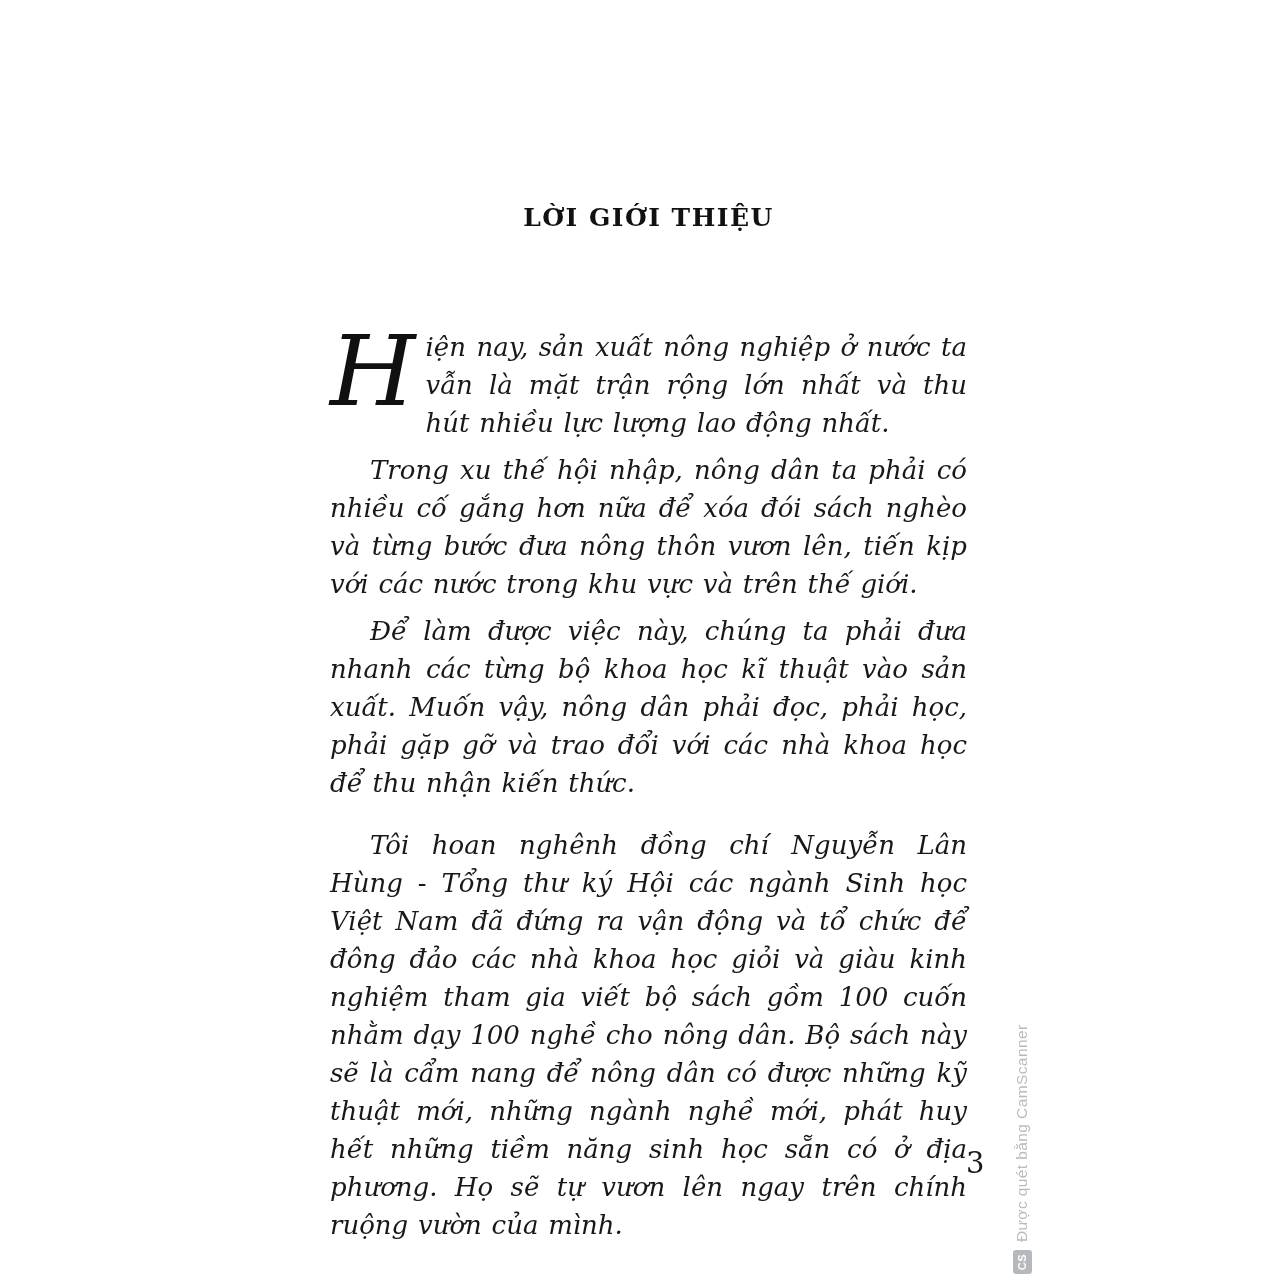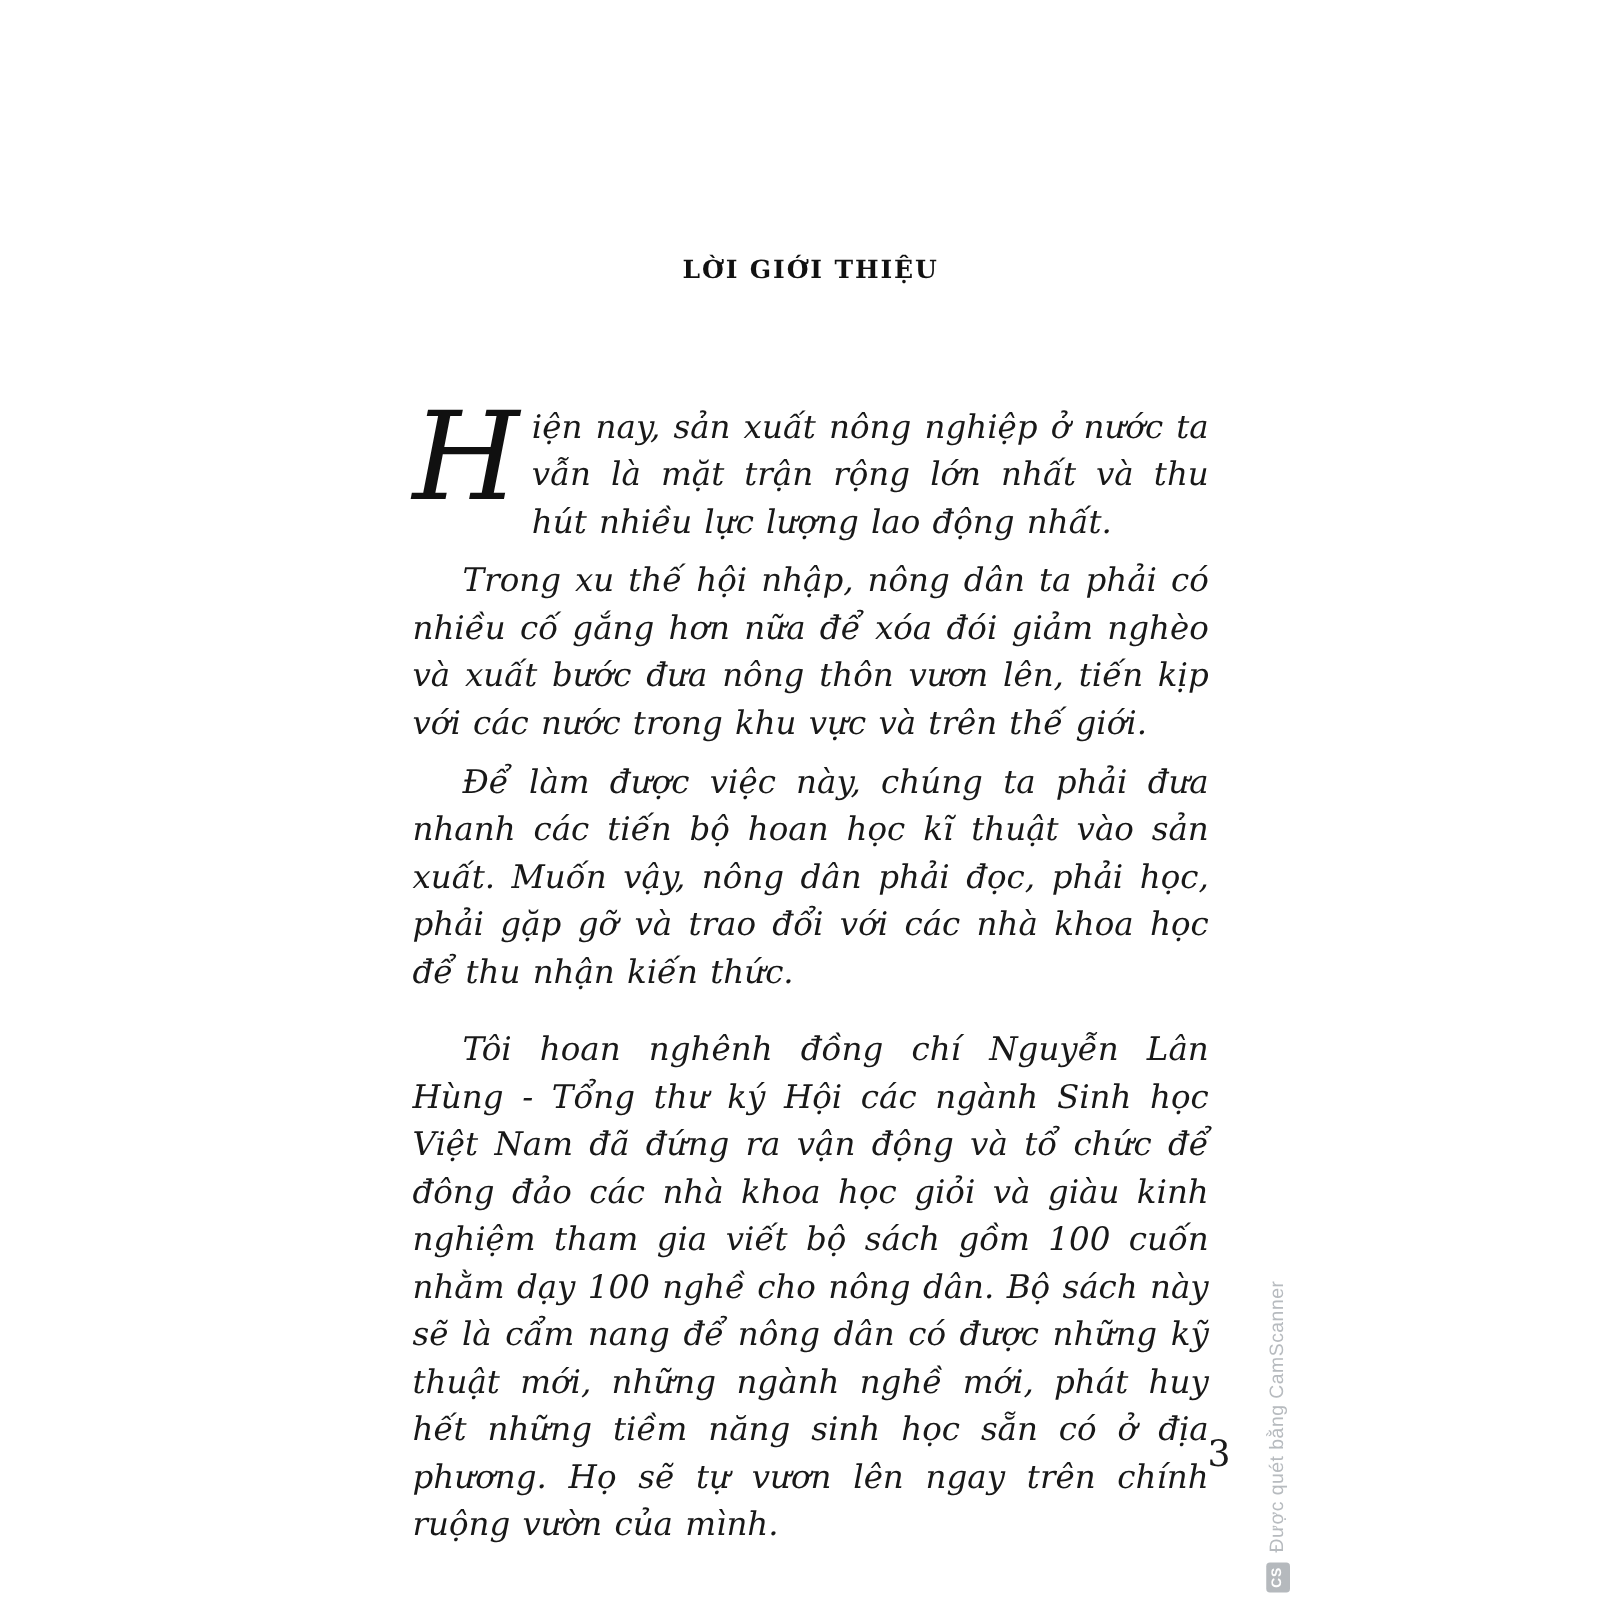--- a/index.html
+++ b/index.html
@@ -16,21 +16,21 @@
     color:#151515;
   }
   .content {
     position:absolute;
     left:330px; top:203px;
     width:637px;
   }
   .title {
     font-family:"DejaVu Serif", "Liberation Serif", serif;
     font-weight:bold;
-    font-size:20px;
+    font-size:25px;
     letter-spacing:1.5px;
     text-align:center;
     color:#111;
   }
   .body-text {
     margin-top:96px;
   }
   .para {
     font-style:italic;
     font-size:26px;
@@ -96,23 +96,23 @@
 
   <div class="content">
     <div class="title">LỜI GIỚI THIỆU</div>
 
     <div class="body-text">
 
       <p class="para">
         <span class="dropcap">H</span><span>iện nay, sản xuất nông nghiệp ở nước ta vẫn là mặt trận rộng lớn nhất và thu hút nhiều lực lượng lao động nhất.</span>
       </p>
 
-      <p class="para indent">Trong xu thế hội nhập, nông dân ta phải có nhiều cố gắng hơn nữa để xóa đói giảm nghèo và xuất bước đưa nông thôn vươn lên, tiến kịp với các nước trong khu vực và trên thế giới.</p>
+      <p class="para indent">Trong xu thế hội nhập, nông dân ta phải có nhiều cố gắng hơn nữa để xóa đói sách nghèo và từng bước đưa nông thôn vươn lên, tiến kịp với các nước trong khu vực và trên thế giới.</p>
 
-      <p class="para indent">Để làm được việc này, chúng ta phải đưa nhanh các tiến bộ hoan học kĩ thuật vào sản xuất. Muốn vậy, nông dân phải đọc, phải học, phải gặp gỡ và trao đổi với các nhà khoa học để thu nhận kiến thức.</p>
+      <p class="para indent">Để làm được việc này, chúng ta phải đưa nhanh các từng bộ khoa học kĩ thuật vào sản xuất. Muốn vậy, nông dân phải đọc, phải học, phải gặp gỡ và trao đổi với các nhà khoa học để thu nhận kiến thức.</p>
 
       <p class="para indent last-big-gap">Tôi hoan nghênh đồng chí Nguyễn Lân Hùng - Tổng thư ký Hội các ngành Sinh học Việt Nam đã đứng ra vận động và tổ chức để đông đảo các nhà khoa học giỏi và giàu kinh nghiệm tham gia viết bộ sách gồm 100 cuốn nhằm dạy 100 nghề cho nông dân. Bộ sách này sẽ là cẩm nang để nông dân có được những kỹ thuật mới, những ngành nghề mới, phát huy hết những tiềm năng sinh học sẵn có ở địa phương. Họ sẽ tự vươn lên ngay trên chính ruộng vườn của mình.</p>
 
     </div>
   </div>
 
   <div class="page-number">3</div>
 
   <div class="watermark">
     <span class="cs-icon">CS</span>

